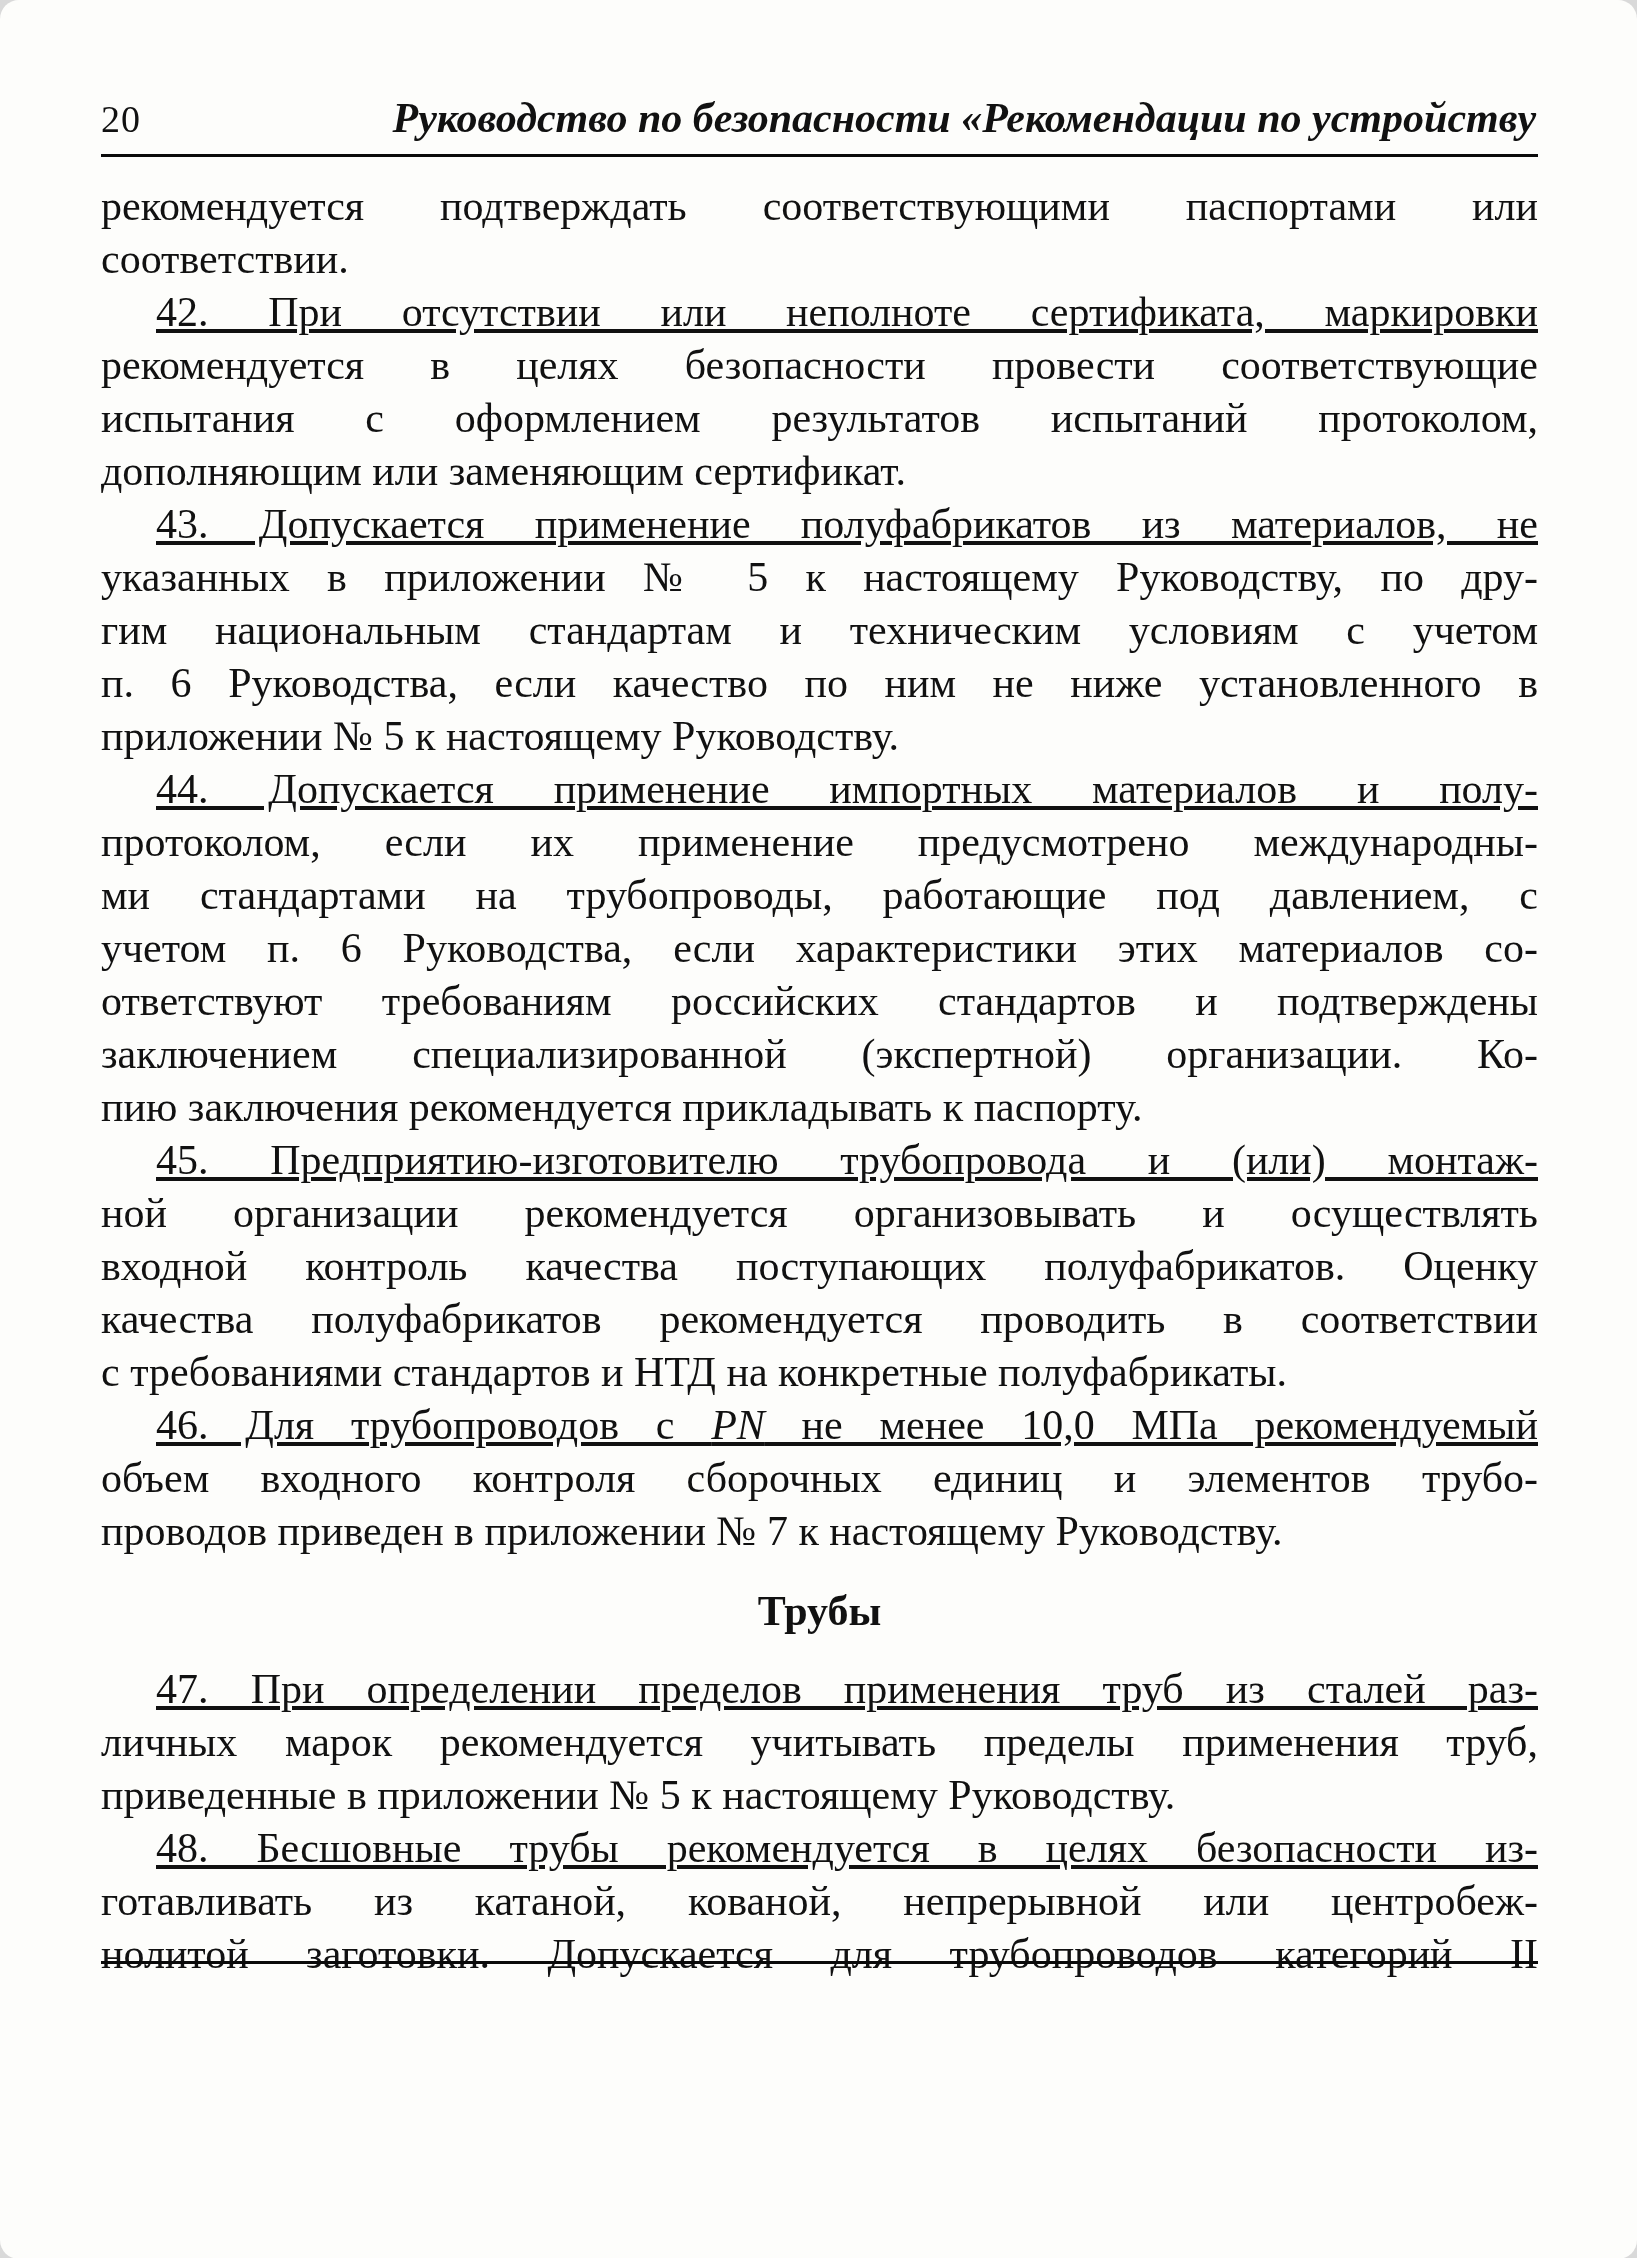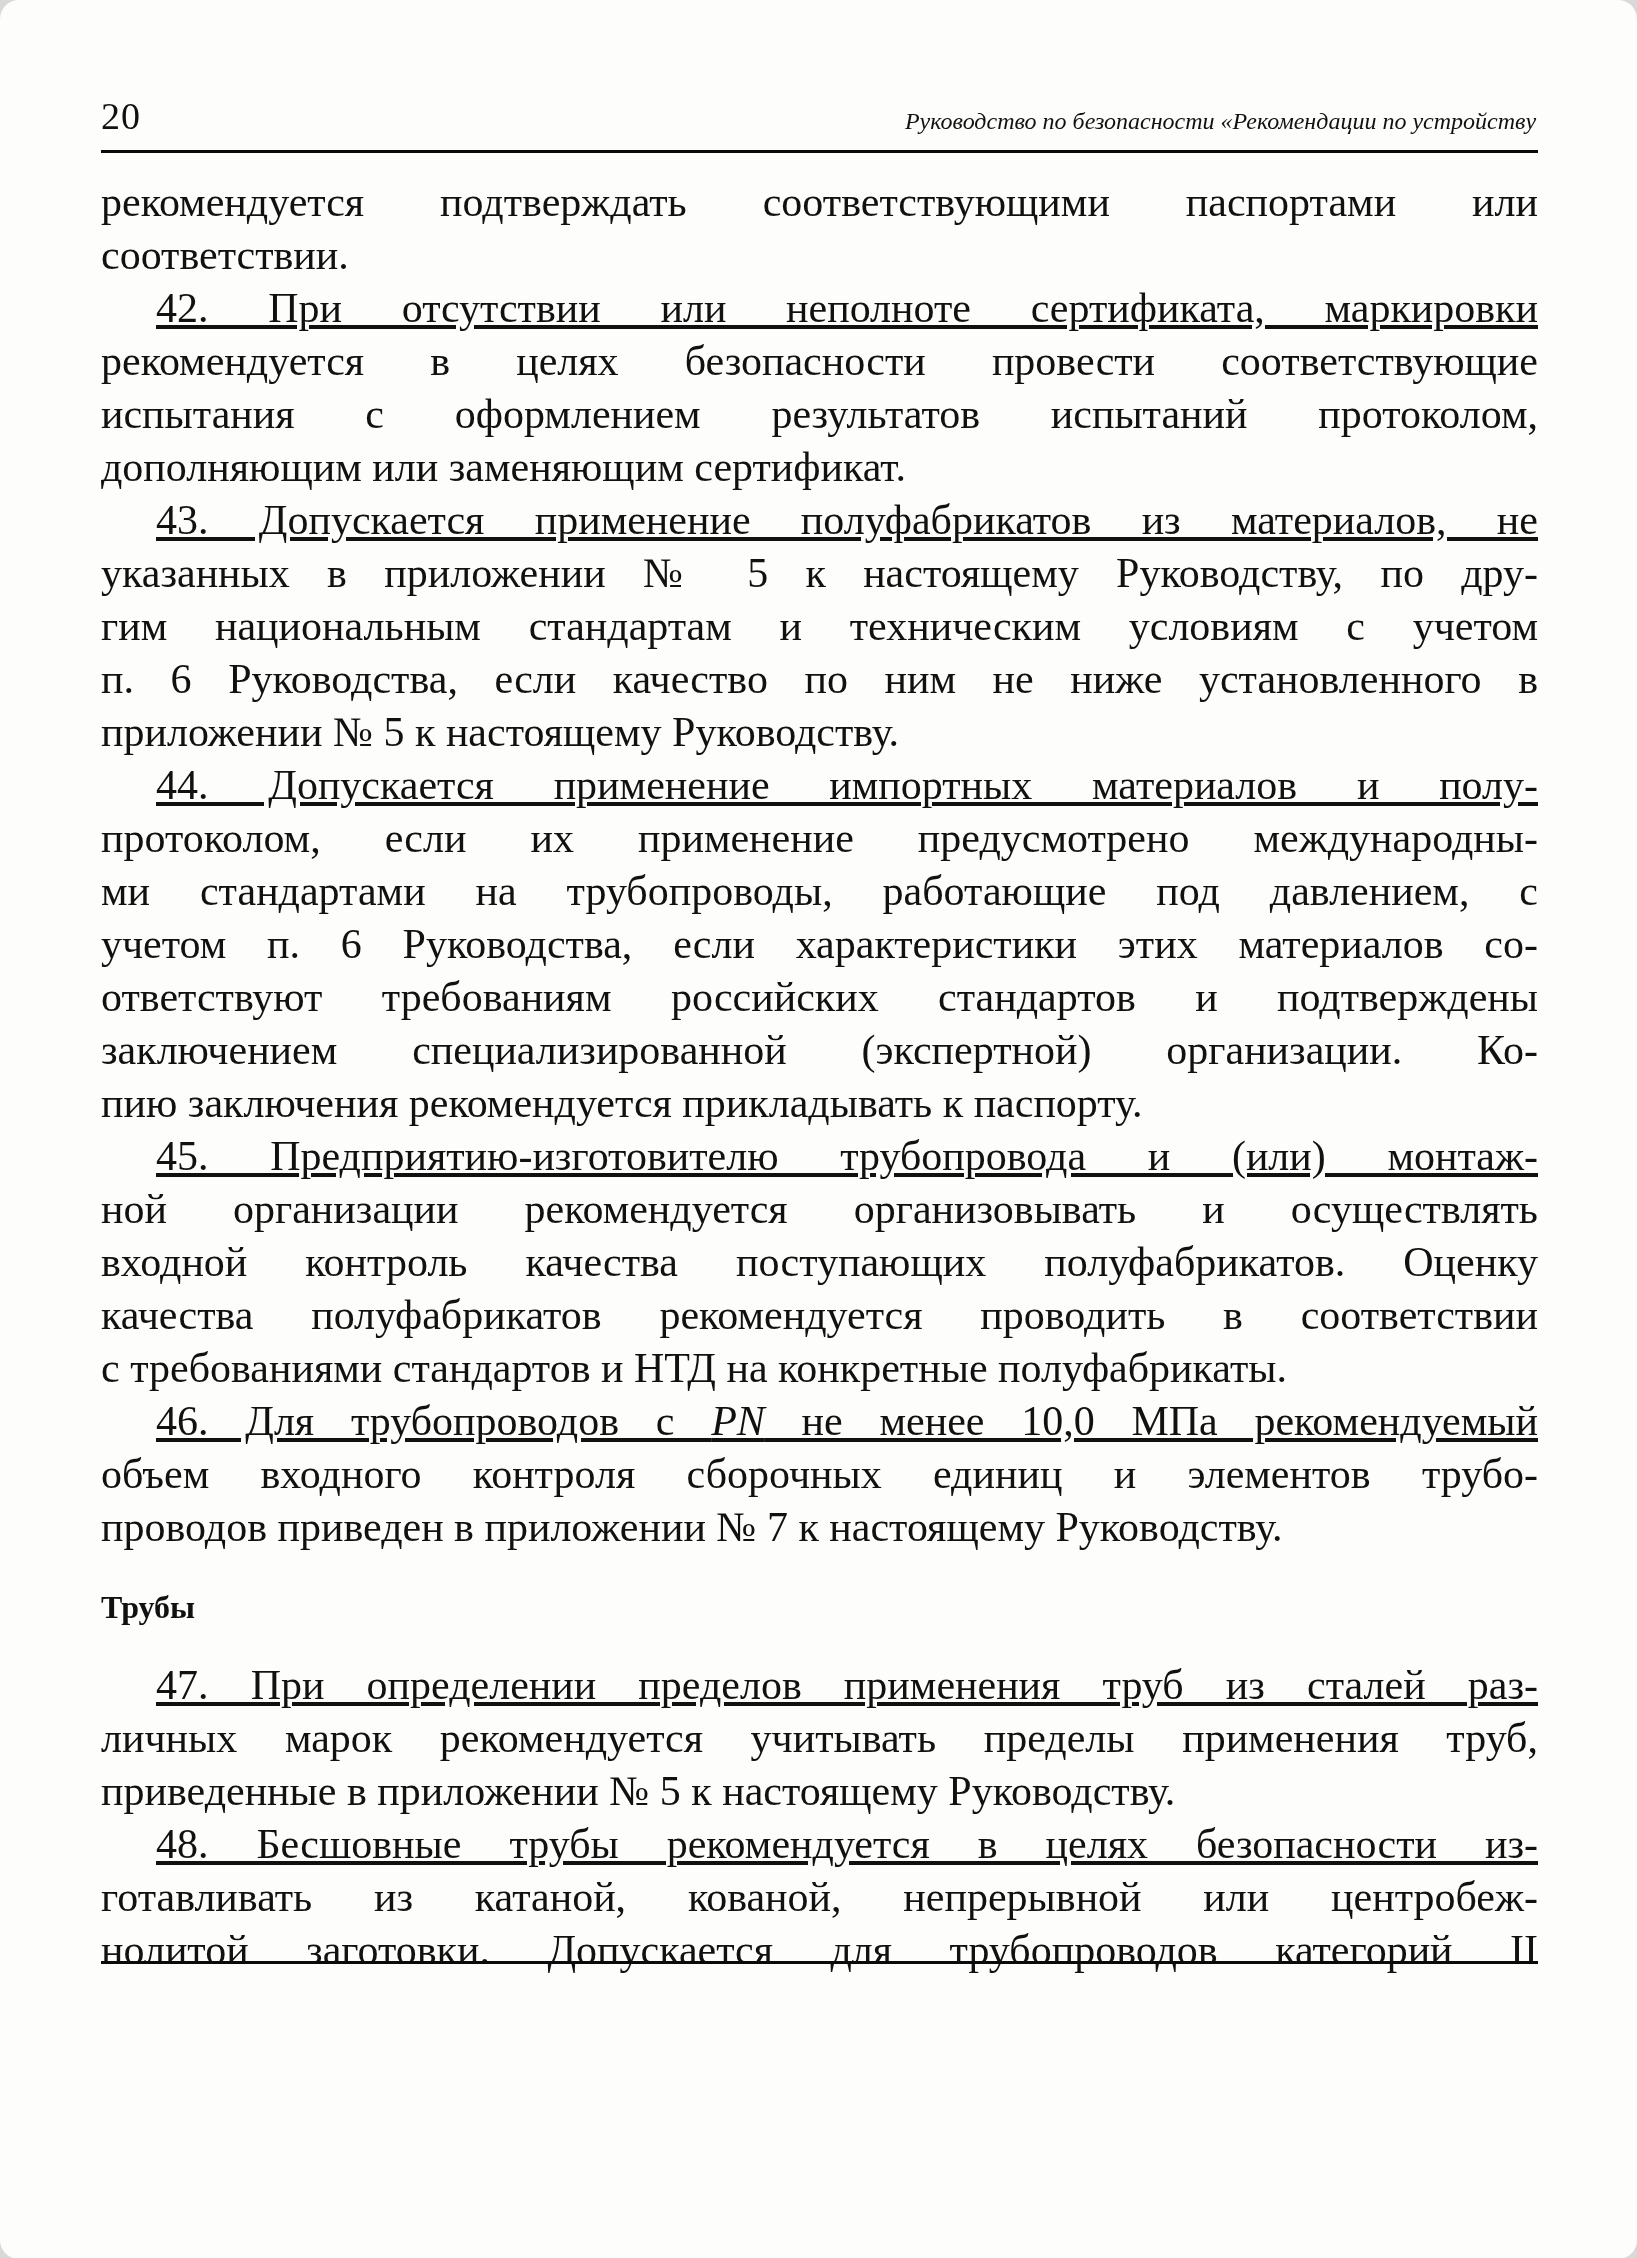--- a/index.html
+++ b/index.html
@@ -22,22 +22,22 @@
     display: flex;
     justify-content: space-between;
     align-items: baseline;
     padding: 0 1.9px 11.5px 0;
   }
   .page-number {
     font-size: 38px;
     letter-spacing: 1px;
   }
   .running-title {
-    font-size: 24px;
-    font-weight: normal;
+    font-size: 42px;
+    font-weight: bold;
     font-style: italic;
   }
   .header-rule {
     border-top: 3.8px solid #0a0a0a;
   }
 
   .page-body {
     padding-top: 23px;
     font-size: 42px;
     line-height: 53px;
@@ -49,23 +49,23 @@
   }
   .line.line-last {
     text-align-last: left;
   }
   .paragraph.indent .line:first-child {
     padding-left: 55px;
     text-decoration: underline;
   }
 
   .section-heading {
-    font-size: 32px;
+    font-size: 42px;
     font-weight: bold;
-    text-align: left;
+    text-align: center;
     margin: 27px 0 25px 0;
     line-height: 53px;
   }
 
   .italic { font-style: italic; }
 
   .footer-rule {
     position: absolute;
     left: 101px;
     right: 99px;

